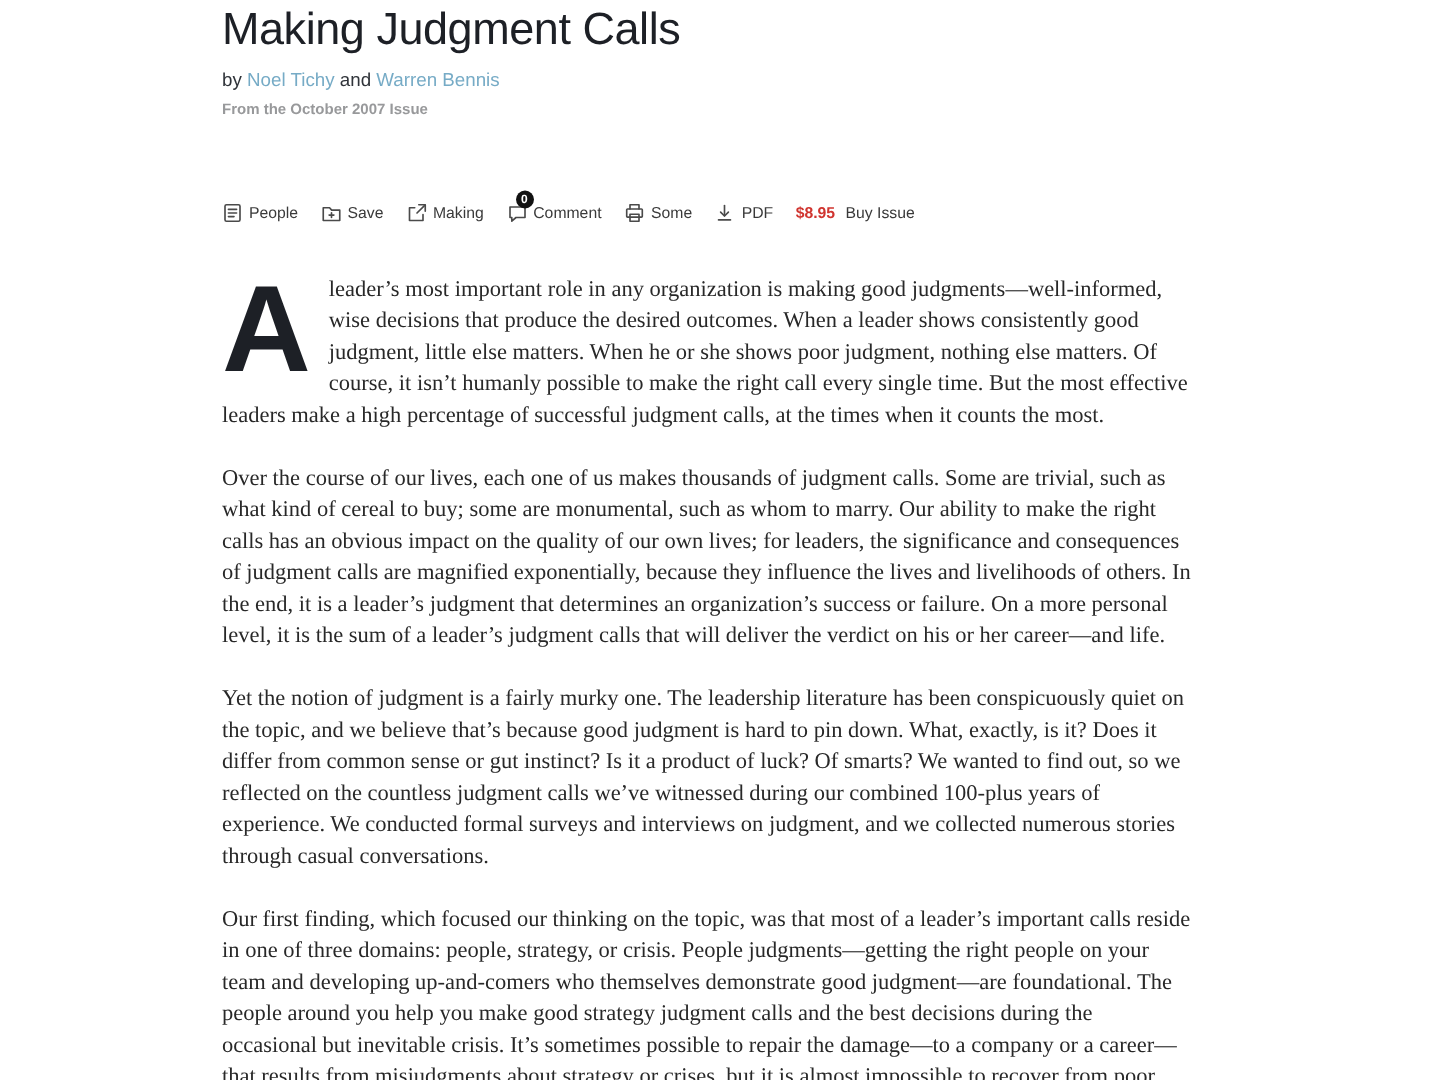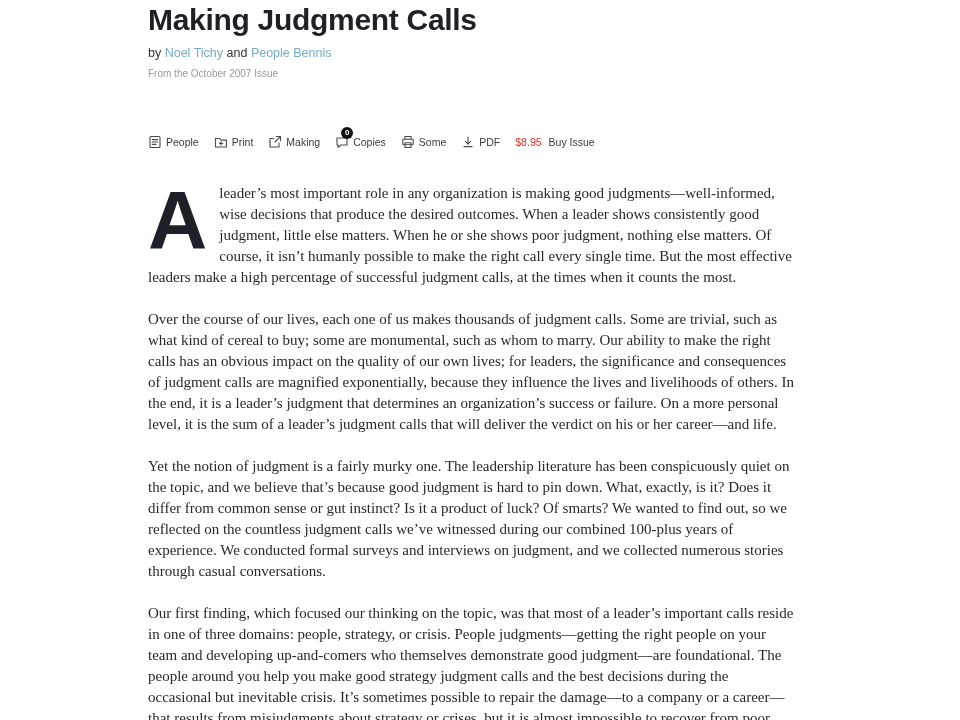--- a/index.html
+++ b/index.html
@@ -5,45 +5,45 @@
   html,body { margin:0; padding:0; background:#ffffff; }
   body {
     width:960px; height:720px; overflow:hidden;
     font-family:"Liberation Sans", sans-serif;
     -webkit-font-smoothing:antialiased;
   }
   .page { padding:3px 0 0 148px; width:646px; }
 
   
   h1.title {
-    margin:0; font-size:30px; font-weight:bold; letter-spacing:-0.3px;
+    margin:0; font-size:30px; font-weight:normal; letter-spacing:-0.3px;
     color:#1d2026; font-family:"Liberation Sans", sans-serif;
   }
   .byline { margin-top:9px; font-size:12.5px; color:#30343a; }
   .byline a { color:#76abc6; text-decoration:none; cursor:pointer; }
-  .issue { margin-top:8px; font-size:10px; color:#98999b; }
+  .issue { margin-top:8px; font-size:10px; color:#98999b;font-weight:bold; }
 
   
   .toolbar { margin-top:55px; display:flex; align-items:center; gap:15px; }
   .tool {
     display:inline-flex; align-items:center; gap:4px;
     background:none; border:none; padding:0; margin:0;
     font-family:"Liberation Sans", sans-serif;
     font-size:10.5px; color:#3a3a3a; cursor:pointer; line-height:16px;
   }
   .ic { width:14px; height:14px; flex:0 0 auto; }
   .ic * { stroke:#4a4a4a; fill:none; stroke-width:1.1; stroke-linecap:round; stroke-linejoin:round; }
   .ic-wrap { position:relative; display:inline-flex; }
   .badge {
     position:absolute; top:-8px; right:-4px;
     width:12px; height:12px; border-radius:50%;
     background:#111111; color:#ffffff; font-size:8px; font-weight:bold;
     display:flex; align-items:center; justify-content:center;
   }
-  .price { color:#d0342f; font-weight:normal; margin-right:3px; }
+  .price { color:#d0342f; font-weight:bold; margin-right:3px; }
 
   
   article {
     margin-top:33px; width:646px;
     font-family:"Liberation Serif", serif;
     font-size:15px; line-height:21px; color:#282828;
     text-rendering:optimizeLegibility;
   }
   article p { margin:0 0 21px 0; }
   .dropcap {
@@ -57,21 +57,21 @@
 <body>
 
 <div class="page">
 
   <header>
     <h1 class="title">Making Judgment Calls</h1>
     <div class="byline">
       <span>by</span>
       <a>Noel Tichy</a>
       <span>and</span>
-      <a>People Bennis</a>
+      <a>Warren Bennis</a>
     </div>
     <div class="issue">From the October 2007 Issue</div>
   </header>
 
   <div class="toolbar">
 
     <button class="tool">
       <svg class="ic" viewBox="0 0 14 14">
         <rect x="2" y="1.5" width="10" height="11" rx="1"></rect>
         <line x1="4.3" y1="4.6" x2="9.7" y2="4.6"></line>
@@ -80,40 +80,40 @@
       </svg>
       <span>People</span>
     </button>
 
     <button class="tool">
       <svg class="ic" viewBox="0 0 14 14">
         <path d="M1.5 3.5 h4.2 l1.4 1.6 h5.4 v6.9 h-11 z"></path>
         <line x1="7" y1="6.8" x2="7" y2="10"></line>
         <line x1="5.4" y1="8.4" x2="8.6" y2="8.4"></line>
       </svg>
-      <span>Print</span>
+      <span>Save</span>
     </button>
 
     <button class="tool">
       <svg class="ic" viewBox="0 0 14 14">
         <path d="M5.5 3.5 H2 v8.5 h9 V8"></path>
         <path d="M8.2 1.5 h4.3 v4.3"></path>
         <line x1="12.3" y1="1.7" x2="7" y2="7"></line>
       </svg>
       <span>Making</span>
     </button>
 
     <button class="tool">
       <span class="ic-wrap">
         <svg class="ic" viewBox="0 0 14 14">
           <path d="M2 3 h10 v7 h-6 l-2.8 2.4 v-2.4 h-1.2 z"></path>
         </svg>
         <span class="badge">0</span>
       </span>
-      <span>Copies</span>
+      <span>Comment</span>
     </button>
 
     <button class="tool">
       <svg class="ic" viewBox="0 0 14 14">
         <path d="M4 4.3 V1.5 h6 v2.8"></path>
         <rect x="1.8" y="4.3" width="10.4" height="5.4" rx="0.6"></rect>
         <rect x="4" y="7.8" width="6" height="4.7"></rect>
       </svg>
       <span>Some</span>
     </button>

